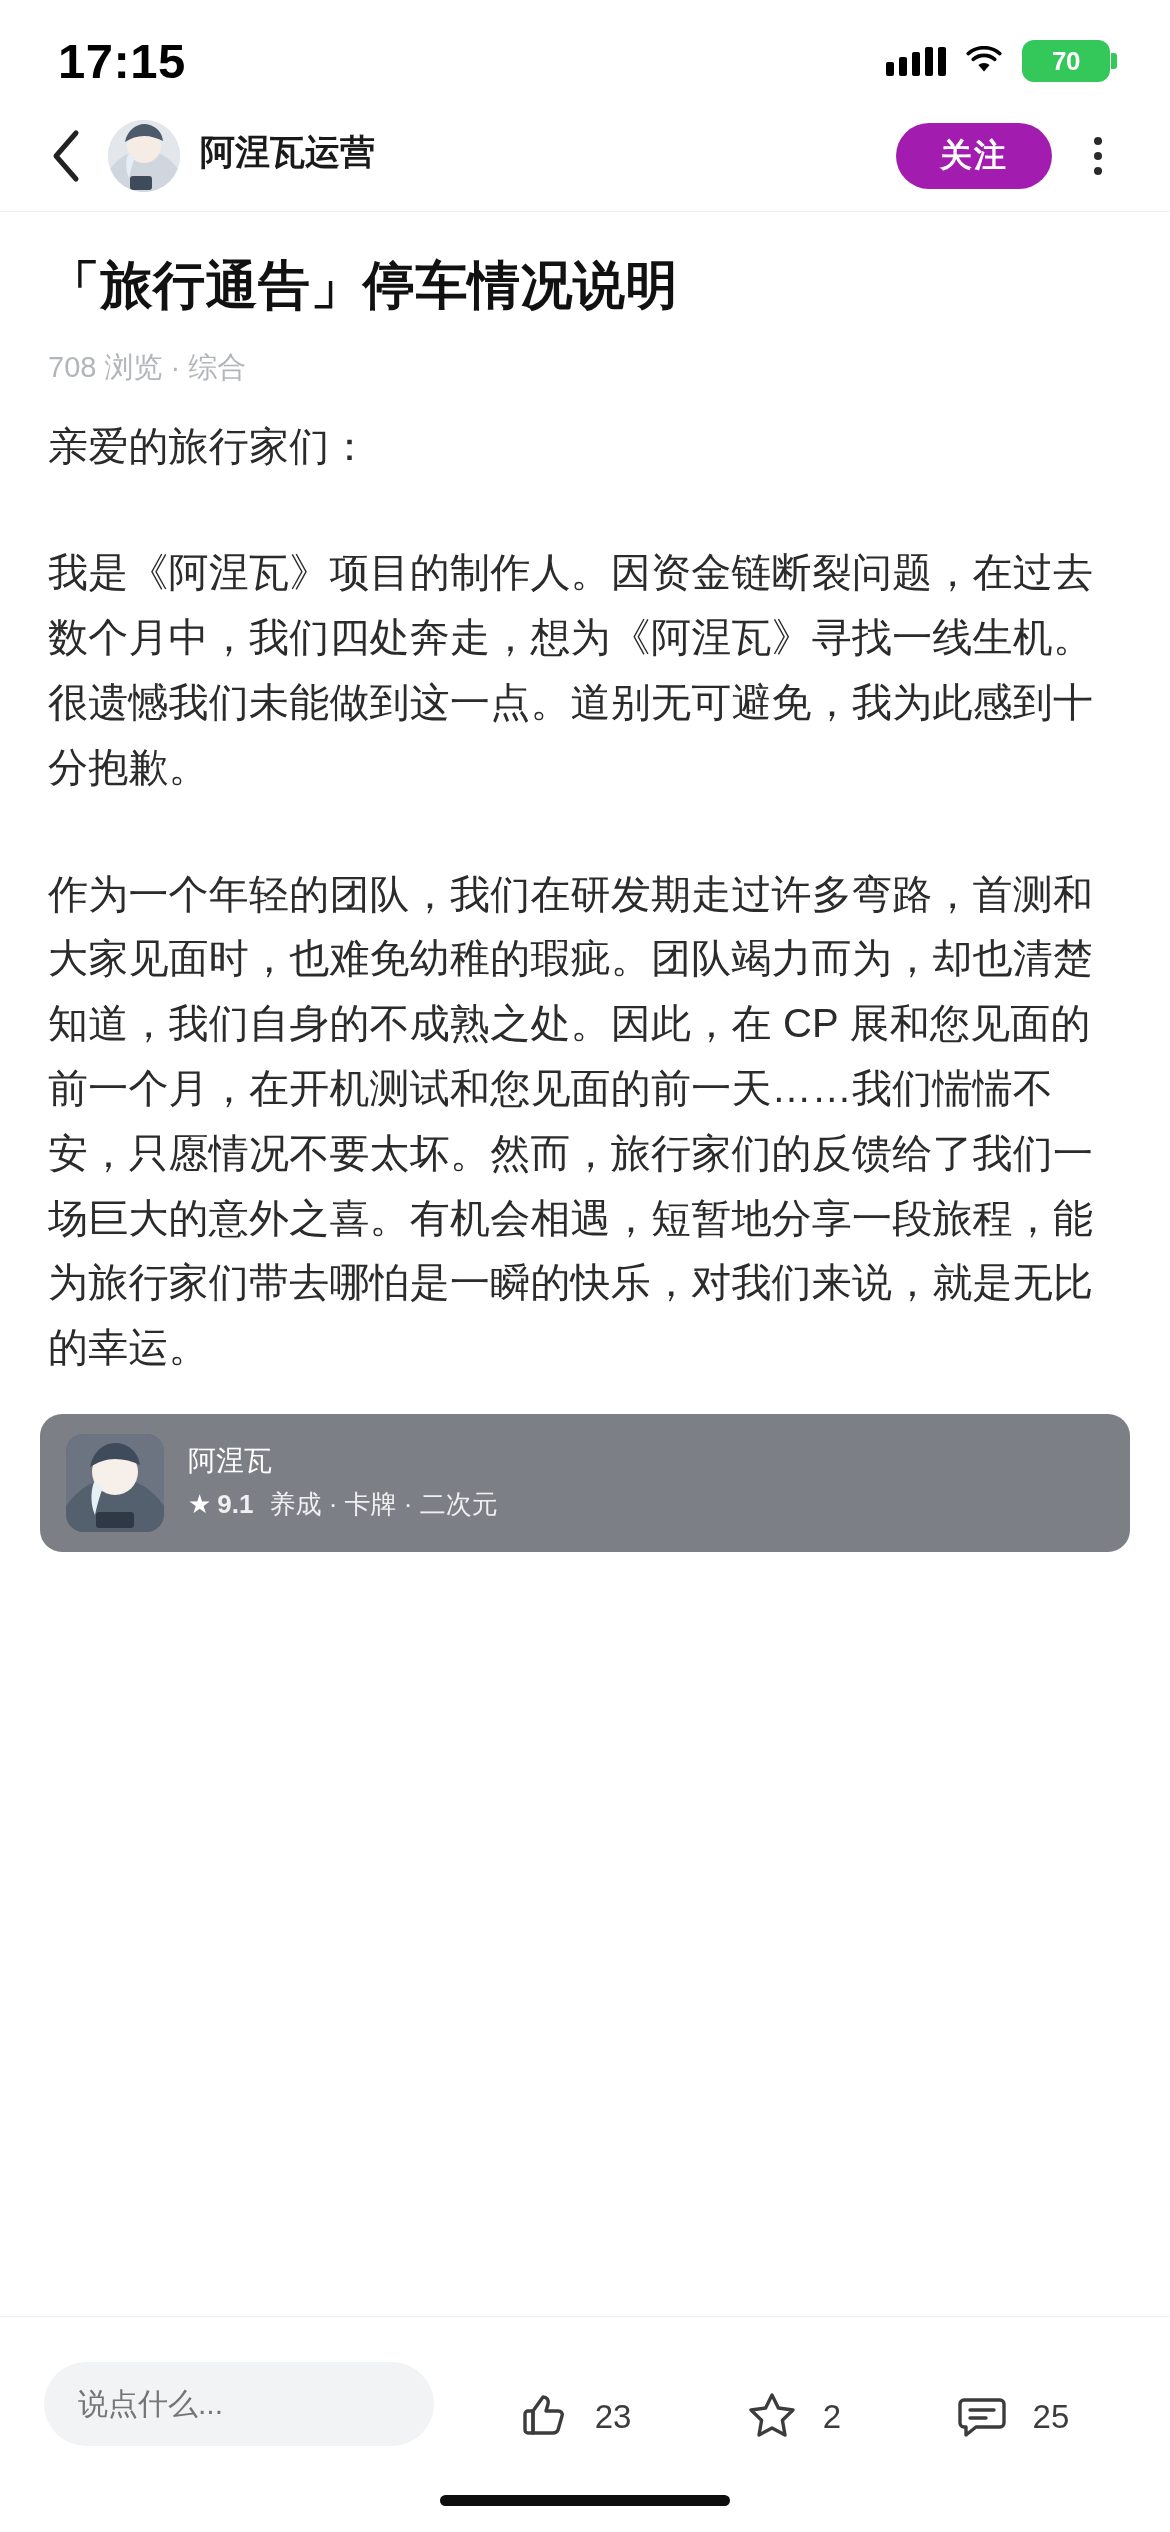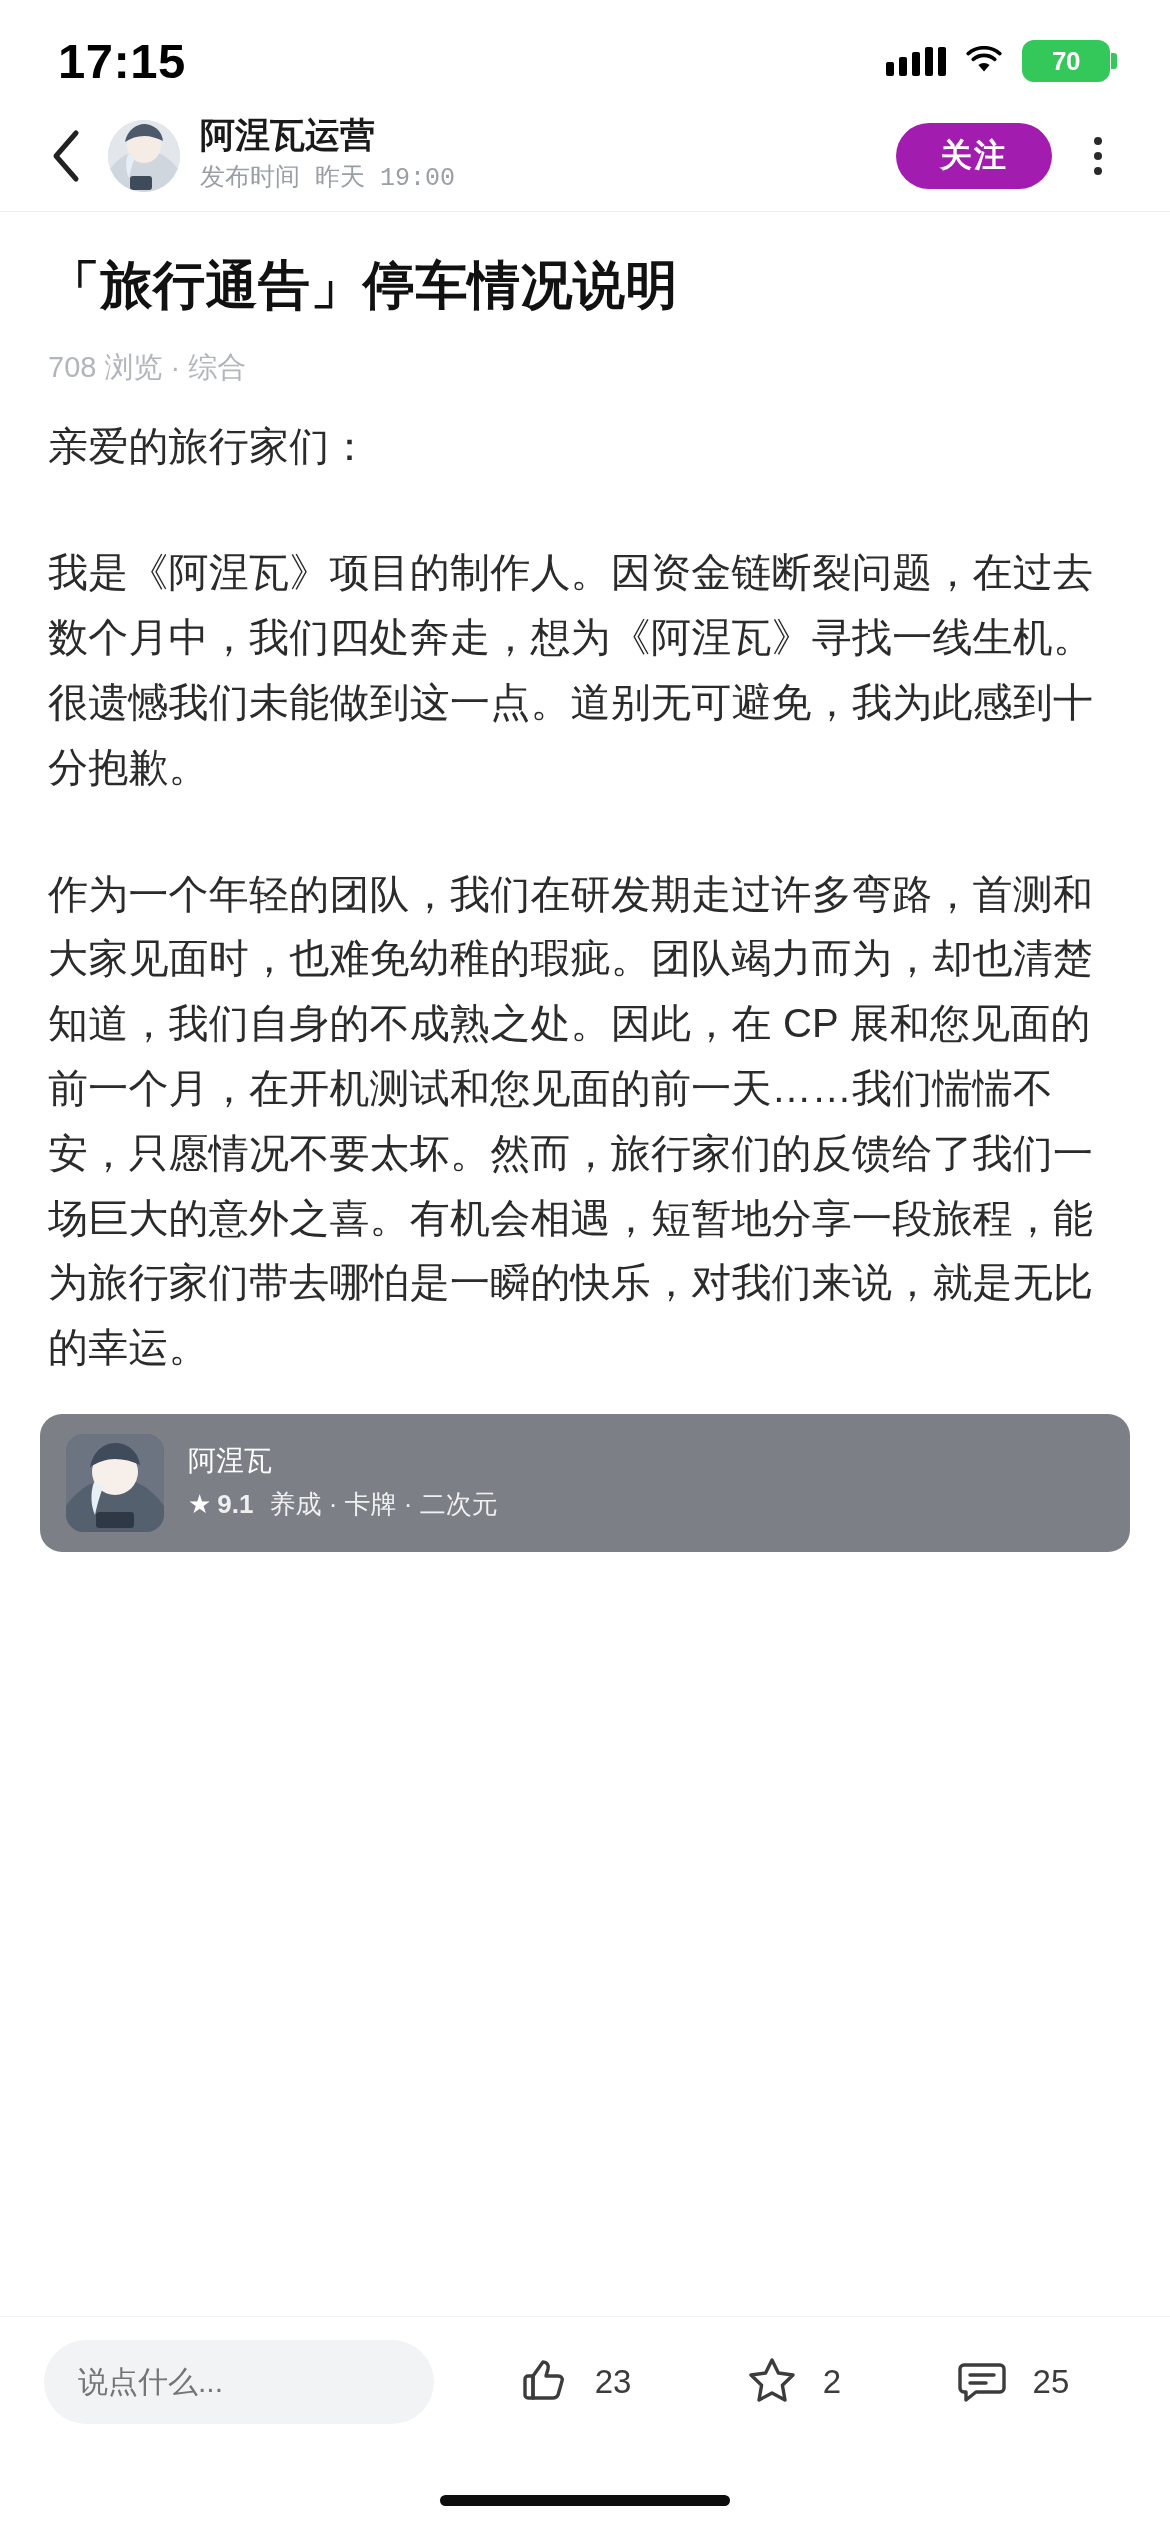--- a/index.html
+++ b/index.html
@@ -221,21 +221,21 @@
   .game-sub .score { font-weight: 700; }
 
   
   .bottombar {
     position: absolute;
     left: 0; right: 0;
     bottom: 86px;
     height: 130px;
     background: #fff;
     display: flex;
-    align-items: center;
+    align-items: flex-end;
     padding: 0 44px;
     border-top: 1px solid #f1f1f1;
   }
   .comment-input {
     flex: 0 0 auto;
     width: 390px;
     height: 84px;
     border-radius: 42px;
     background: #f2f3f5;
     display: flex;
@@ -316,21 +316,20 @@
         <rect width="72" height="72" fill="#e3e7ec"></rect>
         <path d="M0 52c10-16 24-22 36-22s26 6 36 22v20H0z" fill="#cfd6de"></path>
         <circle cx="36" cy="26" r="17" fill="#f5ece6"></circle>
         <path d="M17 22c2-12 12-18 19-18s18 5 19 17c-6-3-12-5-19-5s-13 2-19 6z" fill="#4d5a6b"></path>
         <path d="M20 34c-3 8-2 18 1 24 2-10 4-16 6-20z" fill="#e7eef5"></path>
         <rect x="22" y="56" width="22" height="14" rx="3" fill="#3f4a5a"></rect>
       </svg>
     </div>
     <div class="nav-account">
       <div class="nav-name">阿涅瓦运营</div>
-      <div class="nav-sub">发布时间 昨天 19:00</div>
     </div>
     <button class="follow-btn">关注</button>
     <div class="more-icon">
       <i></i>
         <i></i>
         <i></i>
     </div>
   </div>
 
   <div class="article">

